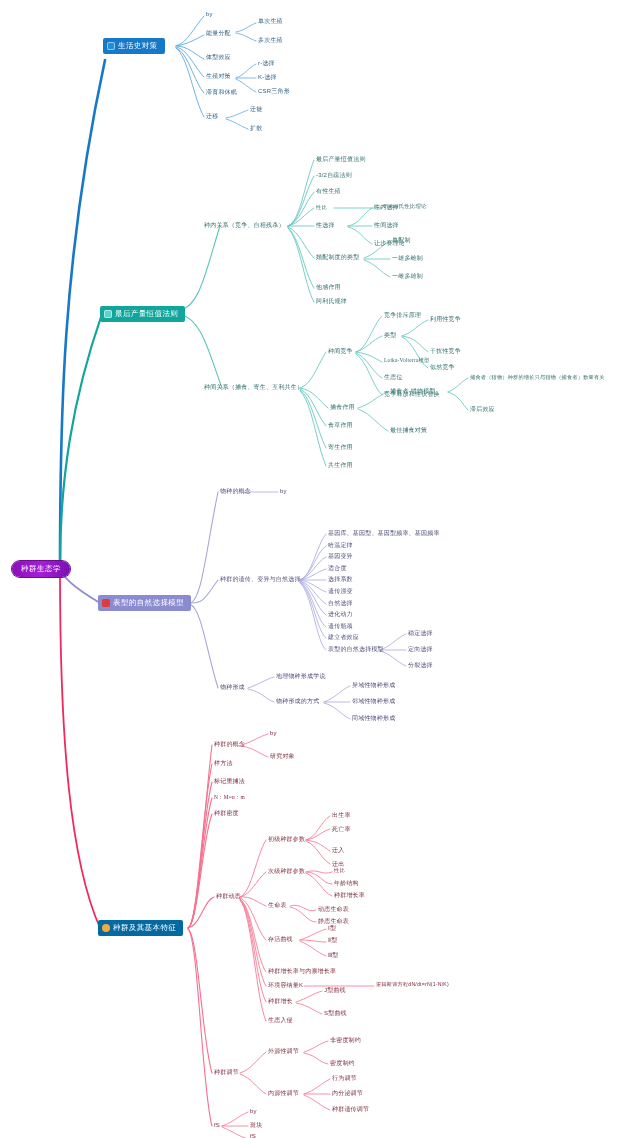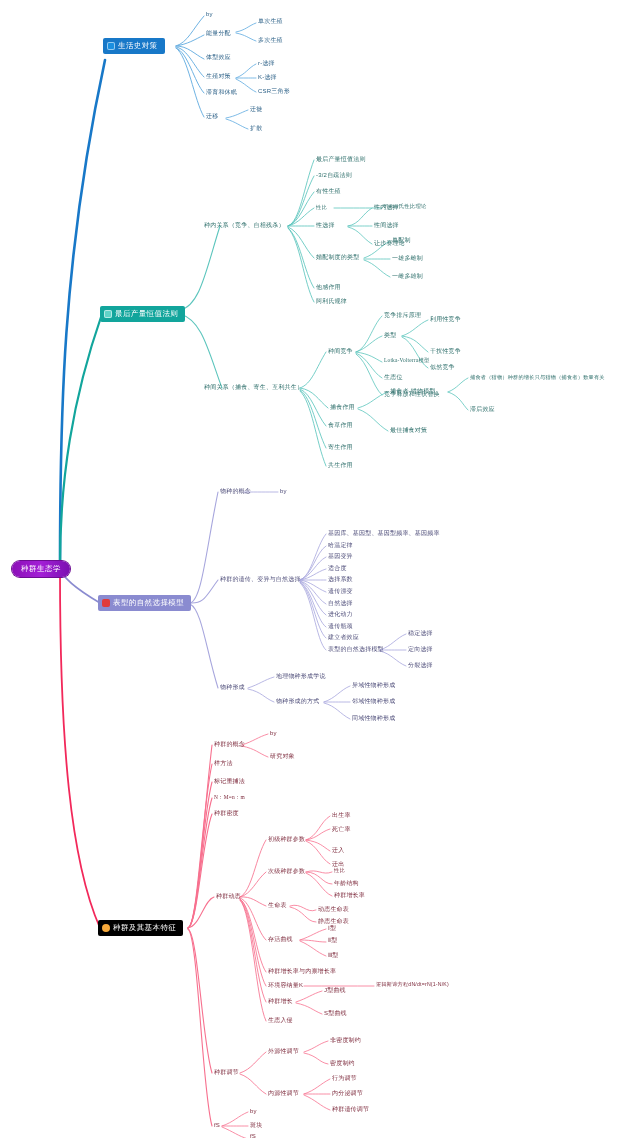--- a/index.html
+++ b/index.html
@@ -16,21 +16,21 @@
     box-shadow:0 0 0 1px #6d0d92;letter-spacing:.5px;
   }
   
   .main{
     color:#ffffff;font-size:7.5px;padding:4px 7px 4px 4px;border-radius:2px;
     display:flex;align-items:center;gap:3px;letter-spacing:.4px;
   }
   .main.b1{background:#1878c8;}
   .main.b2{background:#12a59c;}
   .main.b3{background:#8a8bd0;}
-  .main.b4{background:#000000;}
+  .main.b4{background:#0369a1;}
   .badge{width:8px;height:8px;border-radius:2px;flex:0 0 auto;display:block;}
   .b1 .badge{background:#1b8fe0;box-shadow:inset 0 0 0 1px #ffffff88;}
   .b2 .badge{background:#5fd3c8;box-shadow:inset 0 0 0 1px #ffffff88;}
   .b3 .badge{background:#e03a3a;}
   .b4 .badge{background:#f7a93b;border-radius:50%;}
 
   
   .lbl{font-size:6px;color:#3b3b3b;letter-spacing:.2px;}
   .lbl.t1{color:#2a5f86;}
   .lbl.t2{color:#2e6f6b;}

